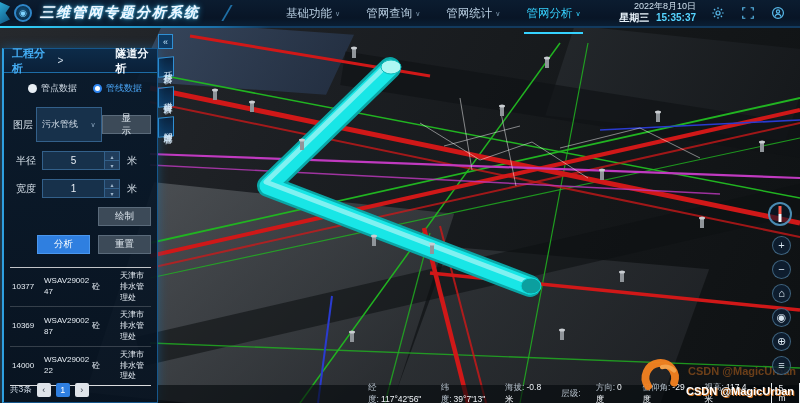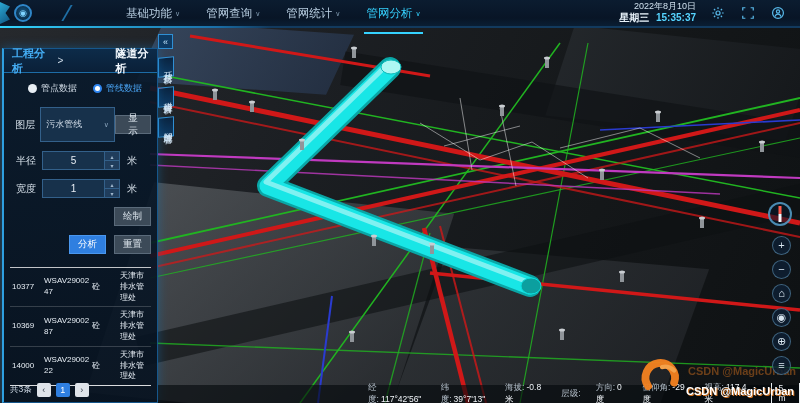--- a/index.html
+++ b/index.html
@@ -71,21 +71,21 @@
   .fselect .sv { flex:1; }
   .fselect .scaret { font-size:7px; color:#8aa4bd; }
   .fnum { width:78px; height:19px; background:#17314b; border:1px solid #33608a; display:flex; }
   .fnum input { flex:1; width:50px; background:transparent; border:none; color:#e8eef5;
     font-size:10px; text-align:center; outline:none; }
   .spin { width:15px; display:flex; flex-direction:column; border-left:1px solid #33608a; }
   .spin span { flex:1; font-size:6px; color:#9fb6cc; display:flex; align-items:center;
     justify-content:center; cursor:pointer; background:#203d5c; }
   .spin span + span { border-top:1px solid #33608a; }
   .unit { margin-left:7px; }
-  .btn { height:19px; padding:0 8px; font-size:9.5px; color:#dbe4ec; background:#3c4a58;
+  .btn { height:19px; padding:0 16px; font-size:9.5px; color:#dbe4ec; background:#3c4a58;
     border:1px solid #5a6a7a; cursor:pointer; display:inline-flex; align-items:center; }
   .btn.right { margin-left:auto; }
   .btn.primary { background:#2f7fe0; border-color:#4a97ee; color:#fff; }
   #btn-show { margin-left:auto; }
   #action-row { justify-content:flex-end; gap:8px; display:flex; }
 
   
   #ptable { margin:13px 6px 0 6px; font-size:8px; color:#e6edf4;
     border-top:1px solid rgba(255,255,255,.75); }
   .trow { display:grid; grid-template-columns:30px 46px 26px 1fr; column-gap:2px;
@@ -236,20 +236,21 @@
             <ellipse cx="622" cy="244" rx="3" ry="1.5"></ellipse>
           <ellipse cx="762" cy="114" rx="3" ry="1.5"></ellipse>
         </g>
       </g>
     </svg>
   </div>
 
   <div id="hdr">
     <div class="hdr-chev"></div>
     <div id="logo">◉</div>
+    <div id="app-title">三维管网专题分析系统</div>
     <div class="title-slash"></div>
     <div id="nav">
         <div class="nav-item">
           <span>基础功能</span>
           <span class="caret">∨</span>
         </div>
         <div class="nav-item">
           <span>管网查询</span>
           <span class="caret">∨</span>
         </div>

